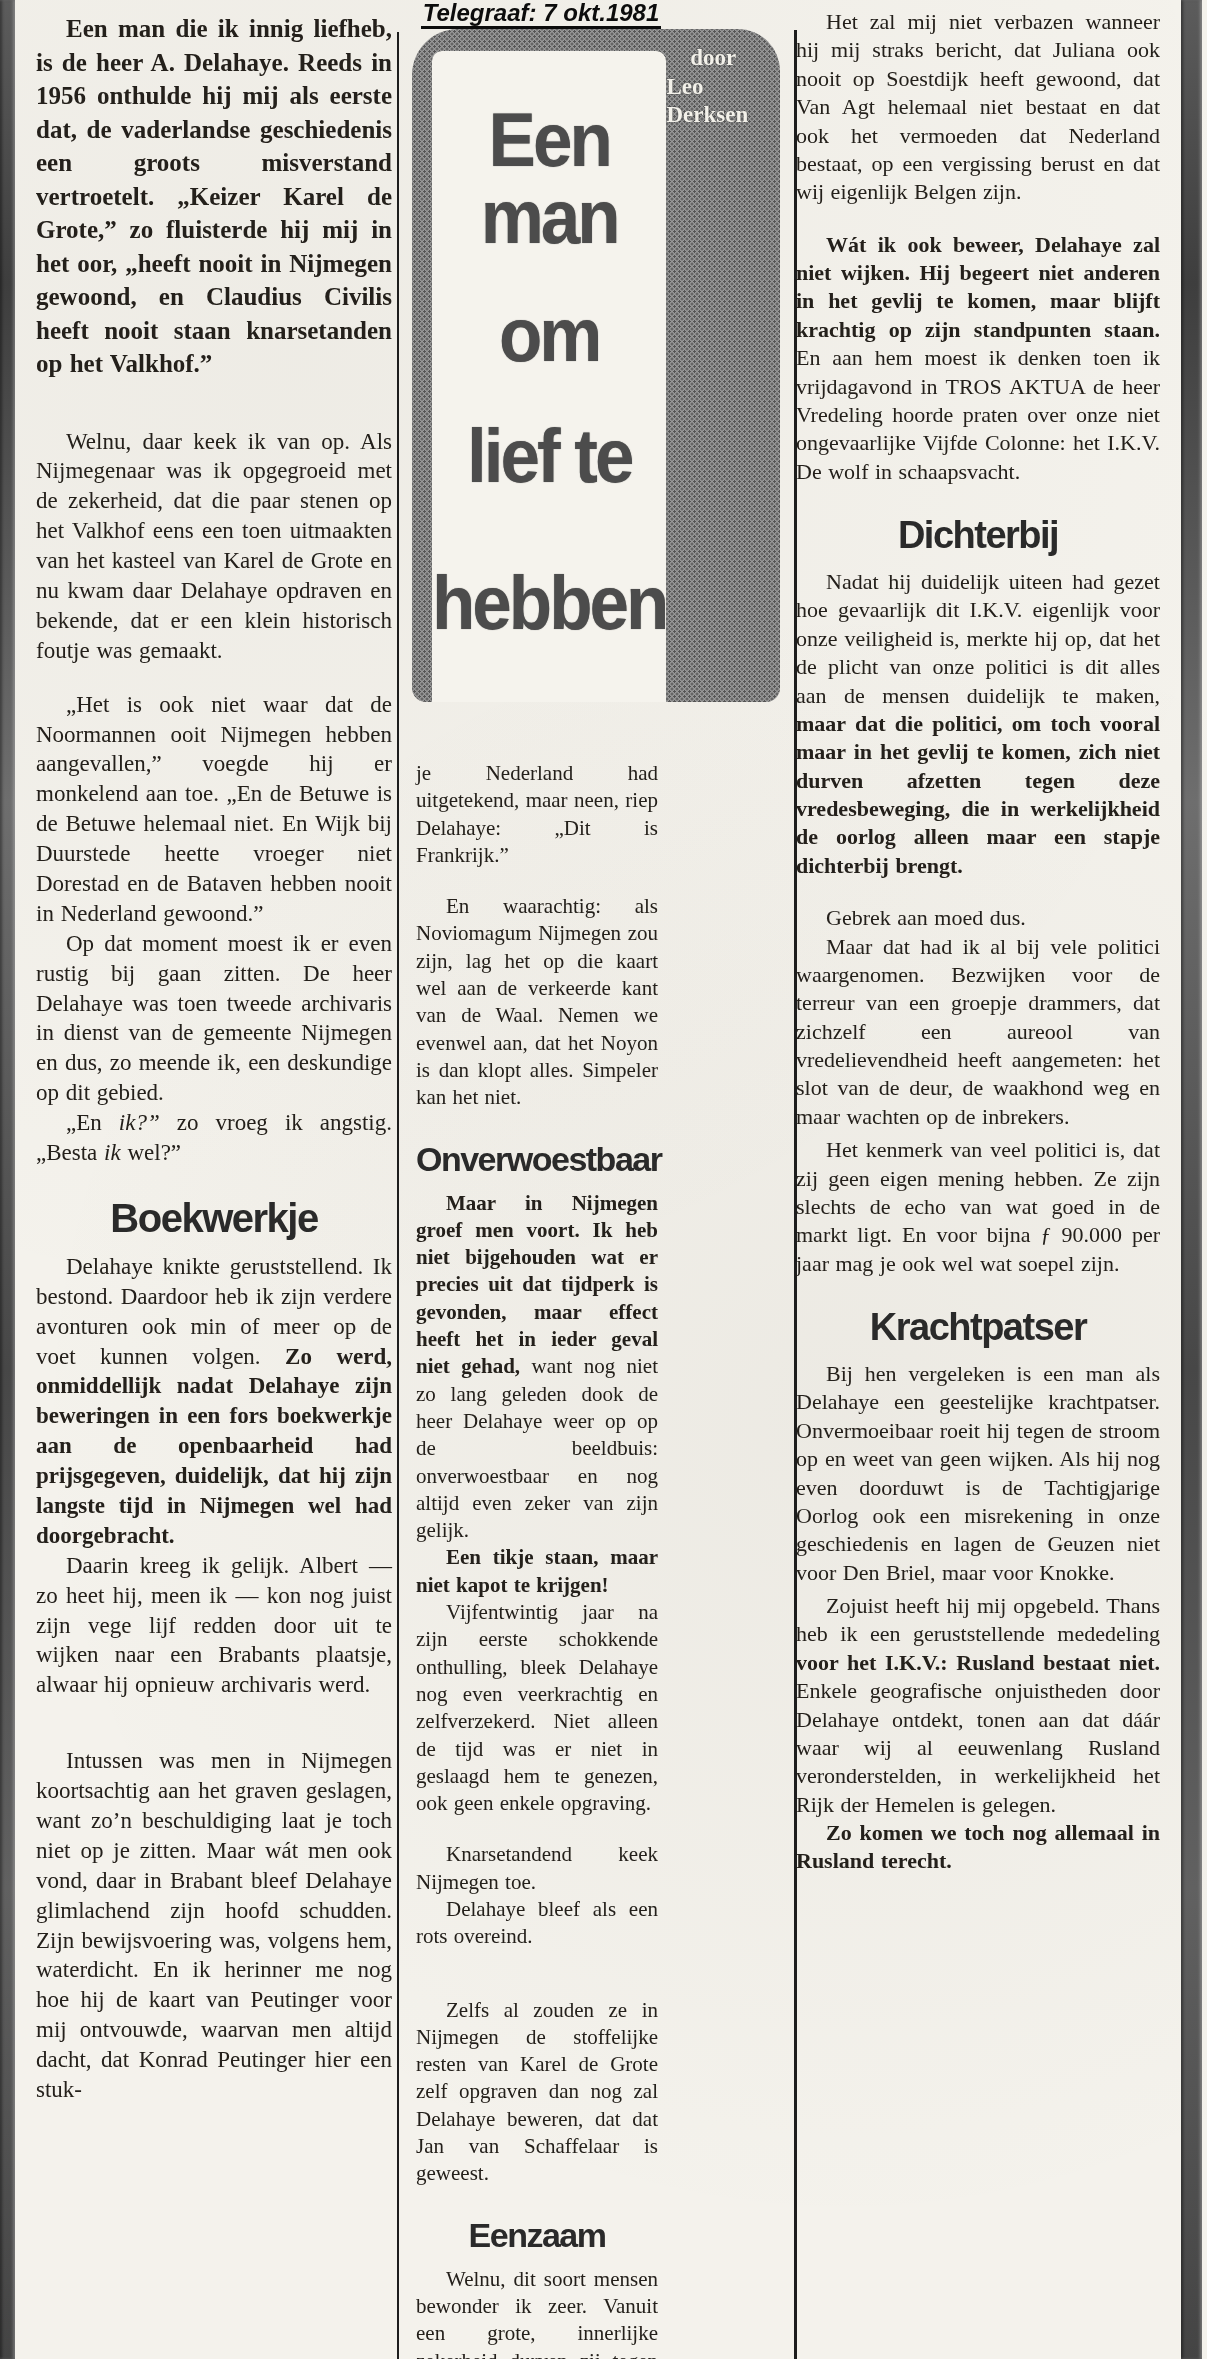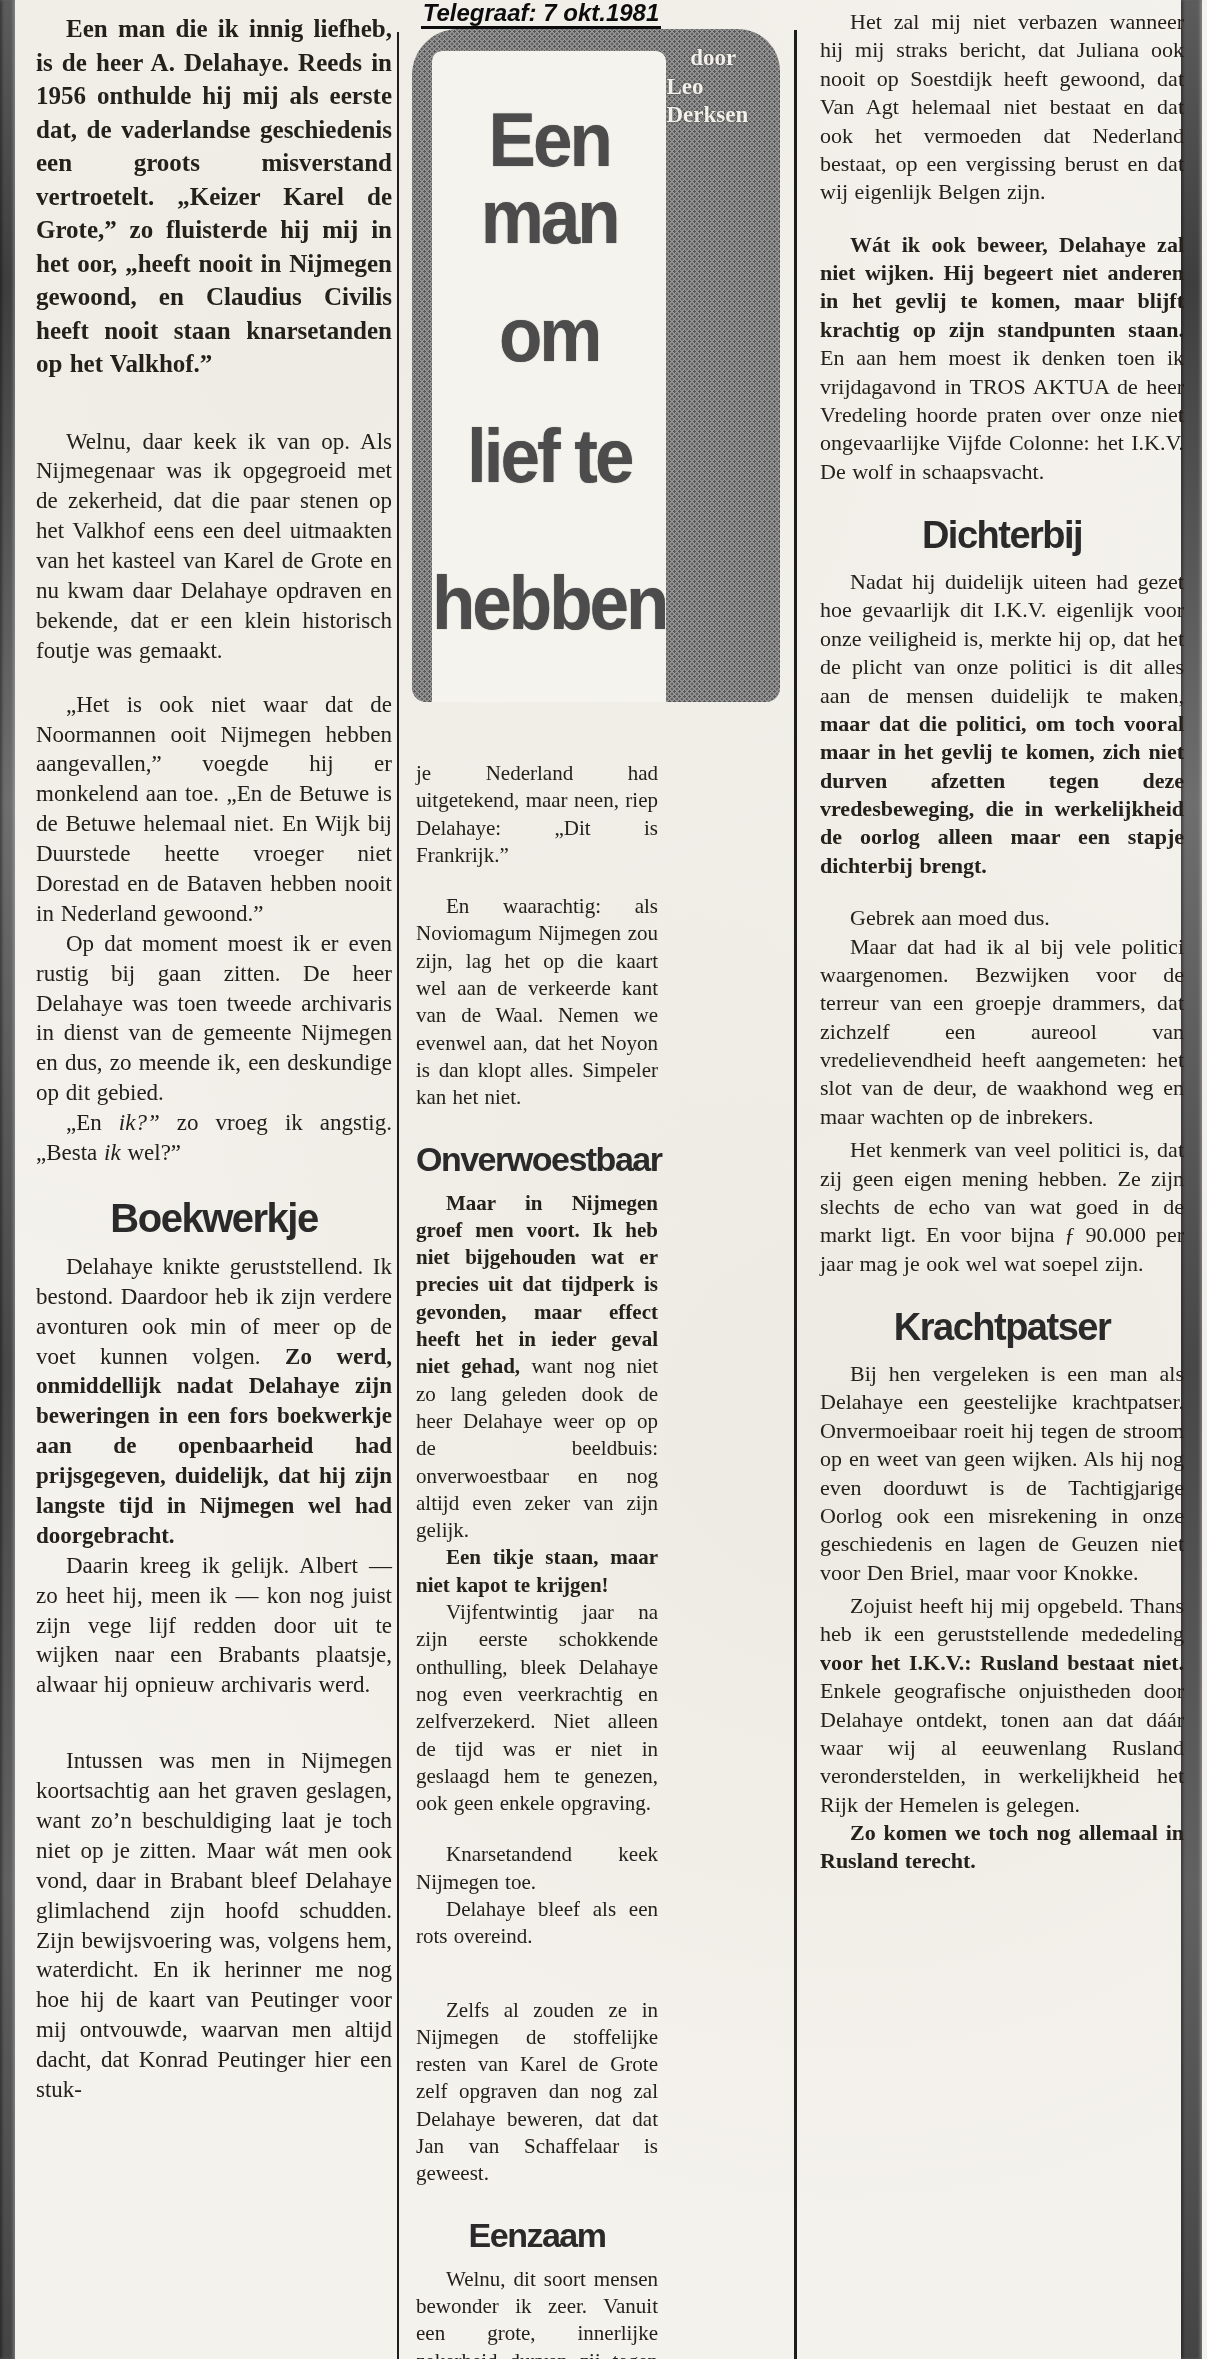--- a/index.html
+++ b/index.html
@@ -56,21 +56,21 @@
   .hl-last{margin-top:26px;}
   .byline{
     height:72px;display:flex;flex-direction:column;justify-content:center;align-items:center;
     font-weight:bold;font-size:23px;line-height:1.25;color:#f3f1ea;
     text-shadow:0 0 2px rgba(40,40,40,.8);
   }
   
   .col{position:absolute;text-align:justify;}
   .col-left{left:36px;top:12px;width:356px;font-size:23px;line-height:1.3;}
   .col-middle{left:416px;top:760px;width:242px;font-size:21px;line-height:1.3;}
-  .col-right{left:820px;top:8px;width:364px;font-size:22px;line-height:1.29;}
+  .col-right{left:796px;top:8px;width:364px;font-size:22px;line-height:1.29;}
   .para{margin:0;text-indent:30px;word-spacing:1px;}
   .no-indent{text-indent:0;}
   .gap-sm{margin-top:5px;}
   .gap-md{margin-top:24px;}
   .gap-lg{margin-top:46px;}
   .b{font-weight:bold;}
   .i{font-style:italic;}
   .intro{font-weight:bold;font-size:25px;line-height:1.34;}
   .col-heading{
     font-family:"Liberation Sans","DejaVu Sans",sans-serif;font-weight:bold;
@@ -103,21 +103,21 @@
       <div class="hl hl-last">hebben</div>
     </div>
     <div class="byline">
       <div>door</div>
       <div>Leo Derksen</div>
     </div>
   </div>
 
   <div class="col col-left">
       <p class="para intro"><span class="b">Een man die ik innig liefheb, is de heer A. Delahaye. Reeds in 1956 onthulde hij mij als eerste dat, de vaderlandse geschiedenis een groots misverstand vertroetelt. „Keizer Karel de Grote,” zo fluisterde hij mij in het oor, „heeft nooit in Nijmegen gewoond, en Claudius Civilis heeft nooit staan knarsetanden op het Valkhof.”</span></p>
-      <p class="para gap-lg"><span class="">Welnu, daar keek ik van op. Als Nijmegenaar was ik opgegroeid met de zekerheid, dat die paar stenen op het Valkhof eens een deel uitmaakten van het kasteel van Karel de Grote en nu kwam daar Delahaye opdraven en bekende, dat er een klein historisch foutje was gemaakt.</span></p>
+      <p class="para gap-lg"><span class="">Welnu, daar keek ik van op. Als Nijmegenaar was ik opgegroeid met de zekerheid, dat die paar stenen op het Valkhof eens een toen uitmaakten van het kasteel van Karel de Grote en nu kwam daar Delahaye opdraven en bekende, dat er een klein historisch foutje was gemaakt.</span></p>
       <p class="para gap-md"><span class="">„Het is ook niet waar dat de Noormannen ooit Nijmegen hebben aangevallen,” voegde hij er monkelend aan toe. „En de Betuwe is de Betuwe helemaal niet. En Wijk bij Duurstede heette vroeger niet Dorestad en de Bataven hebben nooit in Nederland gewoond.”</span></p>
       <p class="para"><span class="">Op dat moment moest ik er even rustig bij gaan zitten. De heer Delahaye was toen tweede archivaris in dienst van de gemeente Nijmegen en dus, zo meende ik, een deskundige op dit gebied.</span></p>
       <p class="para"><span class="">„En </span><span class=" i">ik?”</span><span class=""> zo vroeg ik angstig. „Besta </span><span class=" i">ik</span><span class=""> wel?”</span></p>
       <div class="col-heading">Boekwerkje</div>
       <p class="para"><span class="">Delahaye knikte geruststellend. Ik bestond. Daardoor heb ik zijn verdere avonturen ook min of meer op de voet kunnen volgen. </span><span class="b">Zo werd, onmiddellijk nadat Delahaye zijn beweringen in een fors boekwerkje aan de openbaarheid had prijsgegeven, duidelijk, dat hij zijn langste tijd in Nijmegen wel had doorgebracht.</span></p>
       <p class="para"><span class="">Daarin kreeg ik gelijk. Albert — zo heet hij, meen ik — kon nog juist zijn vege lijf redden door uit te wijken naar een Brabants plaatsje, alwaar hij opnieuw archivaris werd.</span></p>
       <p class="para gap-lg"><span class="">Intussen was men in Nijmegen koortsachtig aan het graven geslagen, want zo’n beschuldiging laat je toch niet op je zitten. Maar wát men ook vond, daar in Brabant bleef Delahaye glimlachend zijn hoofd schudden. Zijn bewijsvoering was, volgens hem, waterdicht. En ik herinner me nog hoe hij de kaart van Peutinger voor mij ontvouwde, waarvan men altijd dacht, dat Konrad Peutinger hier een stuk-</span></p>
     </div>
   <div class="col col-middle">
       <p class="para no-indent"><span class="">je Nederland had uitgetekend, maar neen, riep Delahaye: „Dit is Frankrijk.”</span></p>

